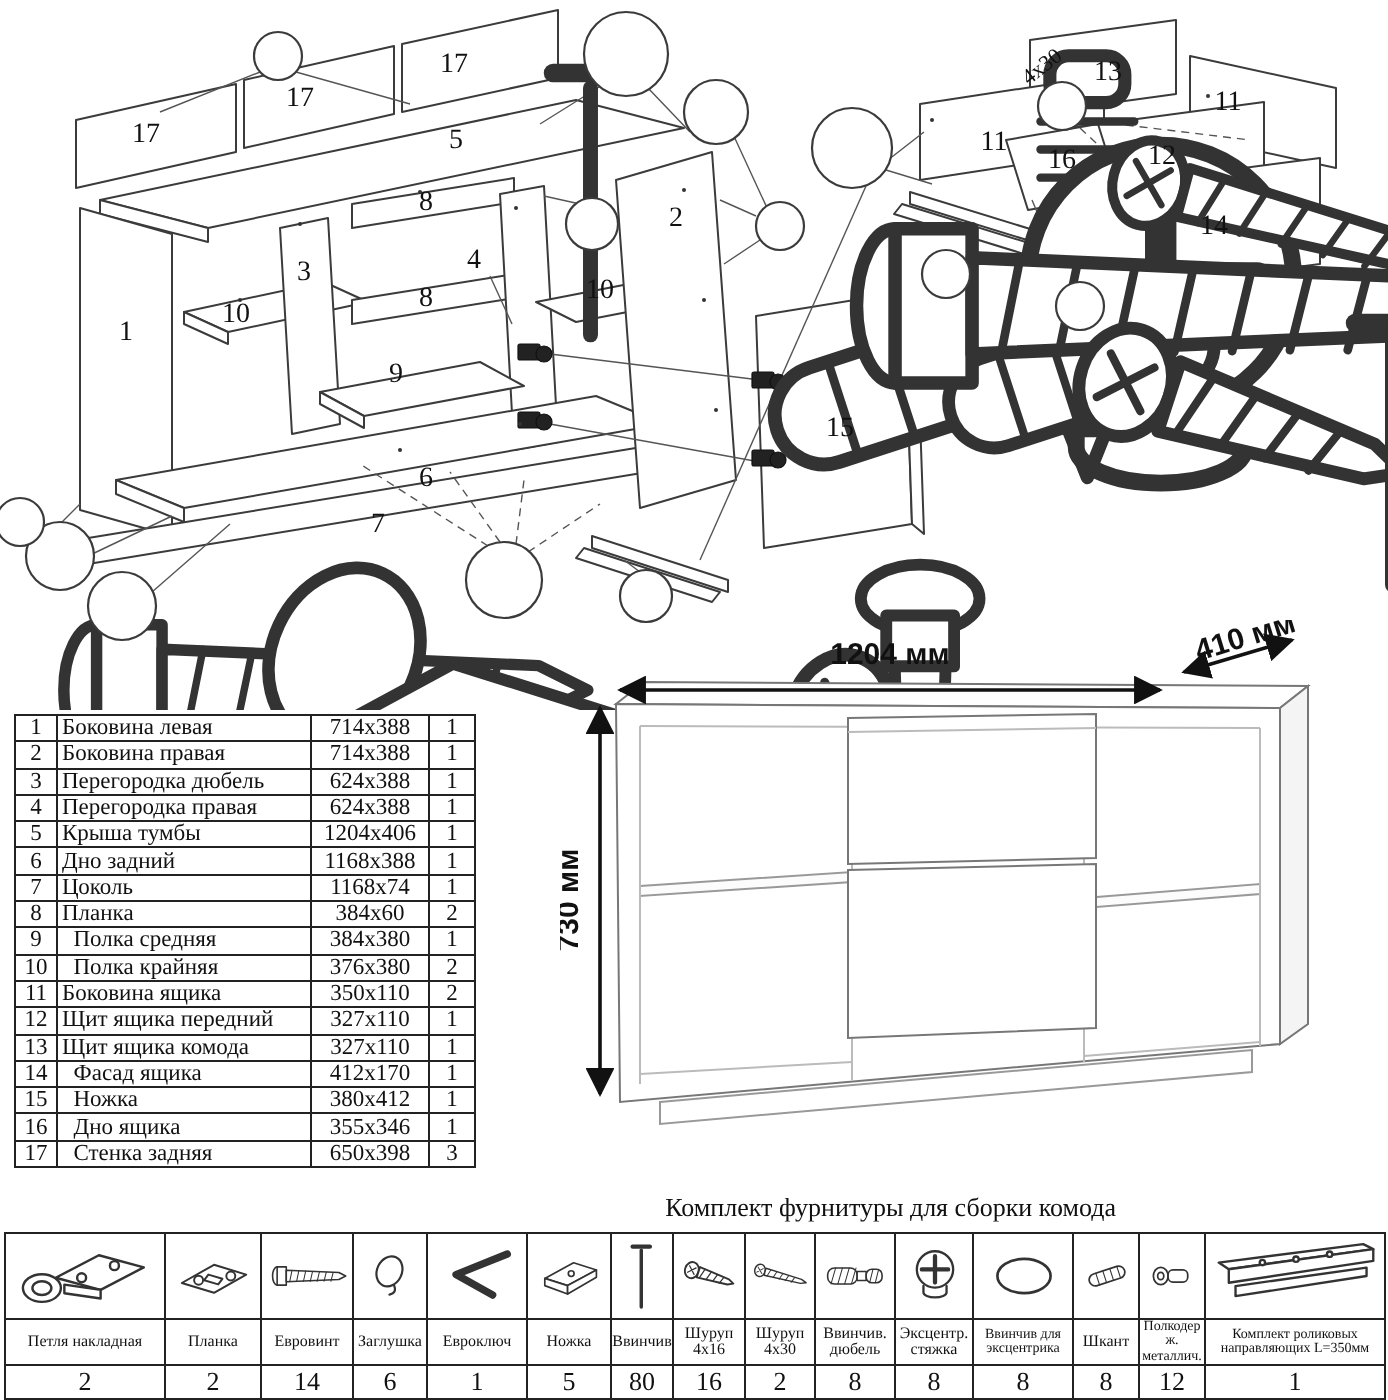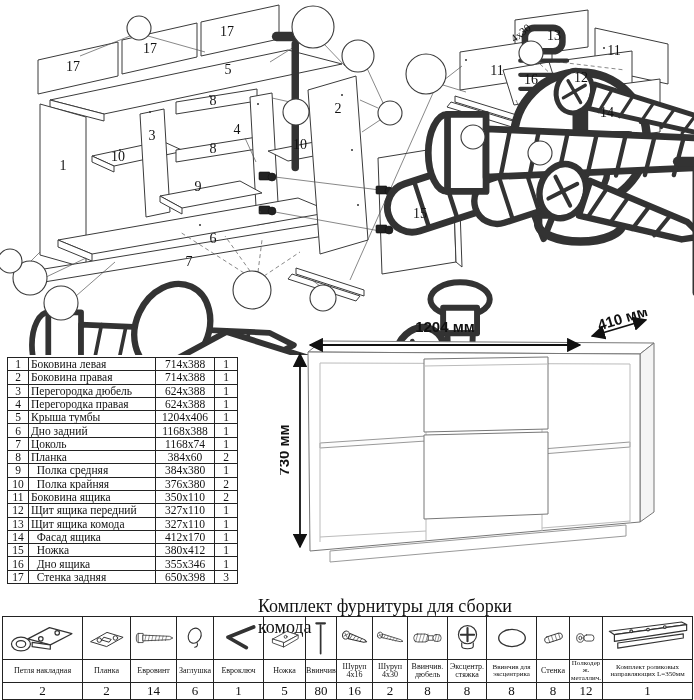--- a/index.html
+++ b/index.html
@@ -25,22 +25,22 @@
   #product .inner{fill:#fcfcfc;stroke:#999;stroke-width:1;}
   #product .dim{stroke:#111;stroke-width:1.8;fill:none;}
   #product text{font:bold 15px "Liberation Sans",sans-serif;fill:#111;text-anchor:middle;}
   
   #parts-table{position:absolute;left:7px;top:357px;border-collapse:collapse;
                width:230px;table-layout:fixed;}
   #parts-table td{border:1px solid #222;font-size:11.5px;line-height:1.05;
                   height:12.3px;padding:0 2px;white-space:pre;overflow:hidden;}
   #parts-table td.c{text-align:center;padding:0;}
   
-  #hw-title{position:absolute;left:258px;top:596px;width:300px;text-align:left;
-            font-size:18px;}
+  #hw-title{position:absolute;left:258px;top:596px;width:300px;text-align:right;
+            font-size:13px;}
   #hw-table{position:absolute;left:2px;top:616px;border-collapse:collapse;
             width:690px;table-layout:fixed;}
   #hw-table td{border:1px solid #222;text-align:center;vertical-align:middle;
                padding:0;overflow:hidden;}
   #hw-table tr.icons td{height:42px;}
   #hw-table tr.names td{height:21px;font-size:8px;line-height:1.05;word-wrap:break-word;}
   #hw-table tr.names td.small{font-size:7px;}
   #hw-table tr.qtys td{height:16px;font-size:13px;}
   #hw-table svg{margin:1px auto;}
 </style>
@@ -597,21 +597,21 @@
         <td>Евровинт</td>
         <td>Заглушка</td>
         <td>Евроключ</td>
         <td>Ножка</td>
         <td>Ввинчив</td>
         <td>Шуруп 4x16</td>
         <td>Шуруп 4x30</td>
         <td>Ввинчив. дюбель</td>
         <td>Эксцентр. стяжка</td>
         <td class="small">Ввинчив для эксцентрика</td>
-        <td>Стенка</td>
+        <td>Шкант</td>
         <td class="small">Полкодерж. металлич.</td>
         <td class="small">Комплект роликовых направляющих L=350мм</td>
       </tr>
     <tr class="qtys" id="hw-qtys">
         <td>2</td>
         <td>2</td>
         <td>14</td>
         <td>6</td>
         <td>1</td>
         <td>5</td>

